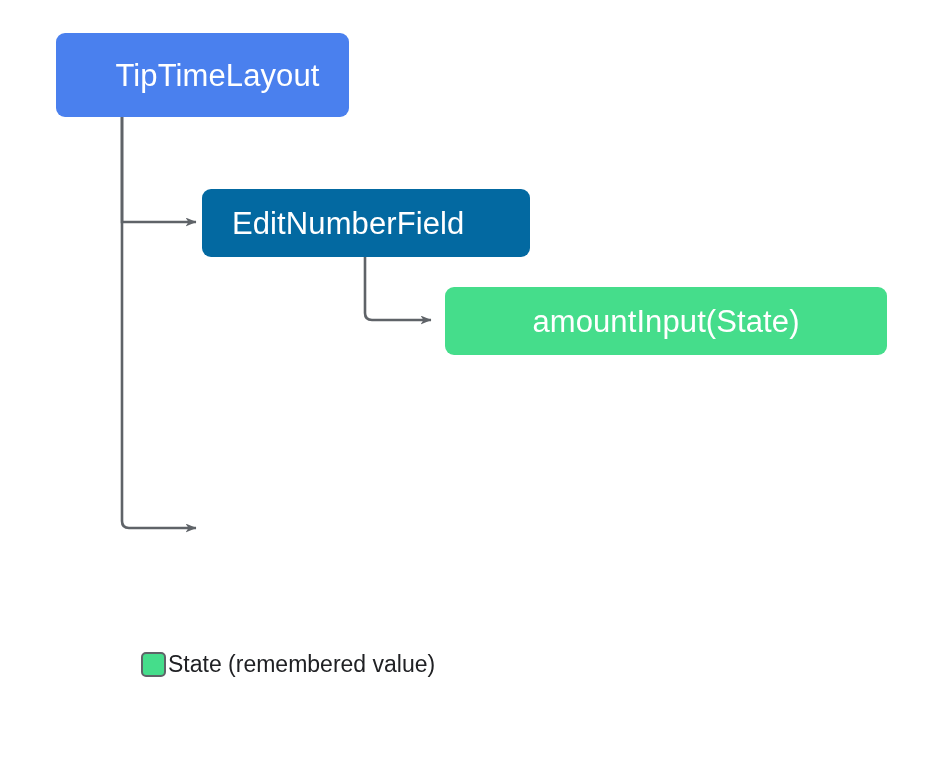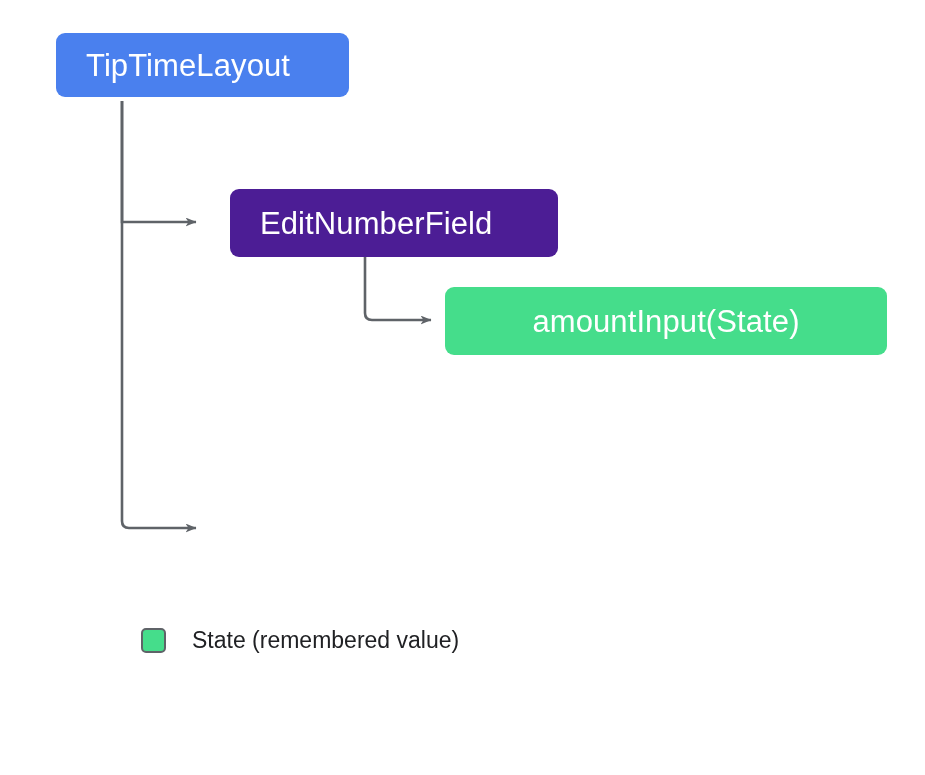--- a/index.html
+++ b/index.html
@@ -47,22 +47,23 @@
     padding-left: 30px;
     box-sizing: border-box;
   }
   .node.center-text {
     justify-content: center;
   }
   #node-tiptimelayout {
     left: 56px;
     top: 33px;
     width: 293px;
-    height: 64px;
+    height: 84px;
     background: #4a80ee;
+    justify-content: center;
   }
   #node-editnumberfield {
     left: 202px;
     top: 189px;
     width: 328px;
     height: 68px;
     background: #4a80ee;
   }
   #node-amountinput {
     left: 437px;
@@ -83,21 +84,22 @@
     position: absolute;
     left: 141px;
     top: 628px;
     display: flex;
     flex-direction: column;
     gap: 38px;
   }
   .legend-row {
     display: flex;
     align-items: center;
-    gap: 26px;
+    gap: 2px;
+    margin-top: 24px;
   }
   .legend-swatch {
     width: 25px;
     height: 25px;
     border-radius: 5px;
     border: 2px solid #5f6368;
     box-sizing: border-box;
     flex: none;
   }
   .legend-label {
@@ -123,21 +125,21 @@
 
     <path d="M122,101 L122,521 Q122,528 129,528 L196,528" fill="none" stroke="#5f6368" stroke-width="2.6" marker-end="url(#arrowhead)"></path>
 
     <path d="M365,257 L365,313 Q365,320 372,320 L431,320" fill="none" stroke="#5f6368" stroke-width="2.6" marker-end="url(#arrowhead)"></path>
   </svg>
 
   <div class="node left-text" id="node-tiptimelayout" style="background: rgb(74, 128, 238);">
     <span>TipTimeLayout</span>
   </div>
 
-  <div class="node left-text" id="node-editnumberfield" style="background: #4c1d95; margin-left: 28px;">
+  <div class="node left-text" id="node-editnumberfield" style="background: #0369a1;">
     <span>EditNumberField</span>
   </div>
 
   <div class="node center-text" id="node-amountinput" style="background: rgb(69, 221, 139);">
     <span>amountInput(State)</span>
   </div>
 
 
   <div class="legend">
     <div class="legend-row">

